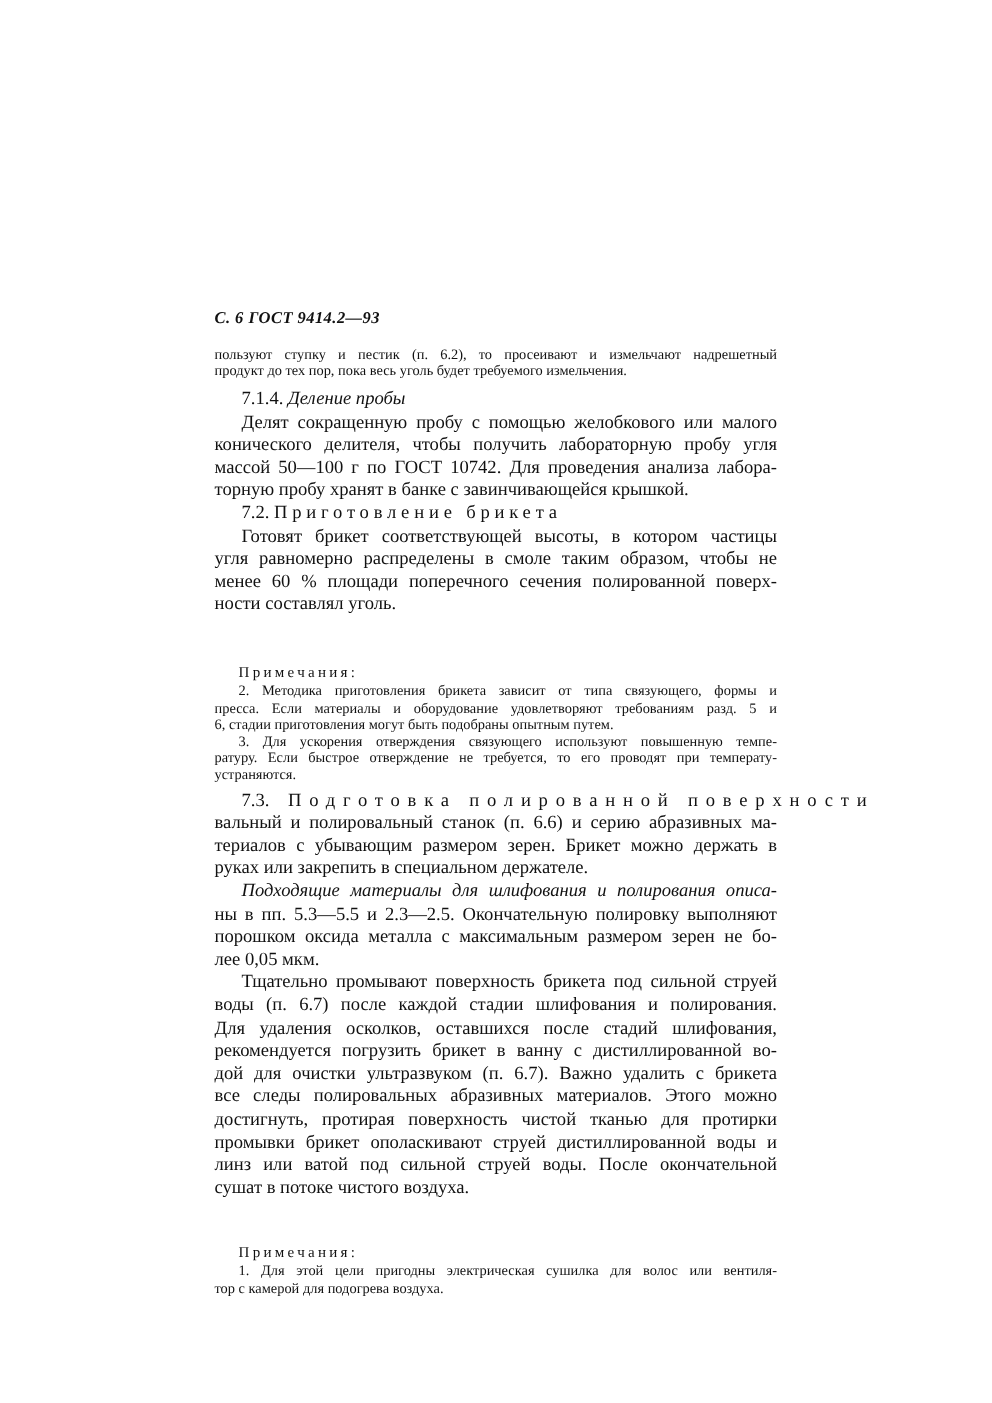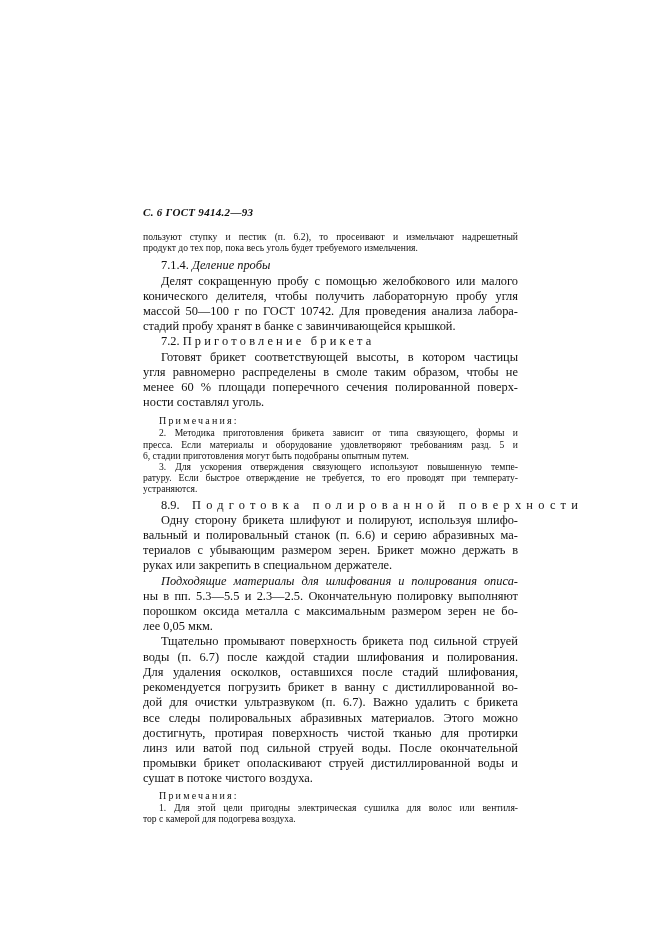--- a/index.html
+++ b/index.html
@@ -54,20 +54,21 @@
     .indent { padding-left: 18px; }
     .indent-s { padding-left: 16px; }
     .italic { font-style: italic; }
     .spaced { letter-spacing: 3.2px; }
     .spaced-wide { letter-spacing: 5.2px; }
     .note-title {
       font-size: 10px;
       letter-spacing: 2.2px;
       line-height: 12px;
       padding-left: 16px;
+      margin-top: 28px;
     }
     .gap-s { height: 3px; }
     .gap-m { height: 5px; }
   </style>
 </head>
 <body>
 
 <div class="page">
 
   <div class="header">С. 6 ГОСТ 9414.2—93</div>
@@ -77,21 +78,21 @@
     <span class="line">продукт до тех пор, пока весь уголь будет требуемого измельчения.</span>
   </div>
 
   <div class="gap-m"></div>
 
   <div class="body">
     <span class="line indent"><span>7.1.4.</span> <span class="italic">Деление пробы</span></span>
     <span class="line just indent">Делят сокращенную пробу с помощью желобкового или малого</span>
     <span class="line just">конического делителя, чтобы получить лабораторную пробу угля</span>
     <span class="line just">массой 50—100 г по ГОСТ 10742. Для проведения анализа лабора-</span>
-    <span class="line">стадий пробу хранят в банке с завинчивающейся крышкой.</span>
+    <span class="line">торную пробу хранят в банке с завинчивающейся крышкой.</span>
   </div>
 
   <div class="body">
     <span class="line indent"><span>7.2.</span> <span class="spaced">Приготовление брикета</span></span>
     <span class="line just indent">Готовят брикет соответствующей высоты, в котором частицы</span>
     <span class="line just">угля равномерно распределены в смоле таким образом, чтобы не</span>
     <span class="line just">менее 60 % площади поперечного сечения полированной поверх-</span>
     <span class="line">ности составлял уголь.</span>
   </div>
 
@@ -103,41 +104,40 @@
     <span class="line just">пресса. Если материалы и оборудование удовлетворяют требованиям разд. 5 и</span>
     <span class="line">6, стадии приготовления могут быть подобраны опытным путем.</span>
     <span class="line just indent-s">3. Для ускорения отверждения связующего используют повышенную темпе-</span>
     <span class="line just">ратуру. Если быстрое отверждение не требуется, то его проводят при температу-</span>
     <span class="line">устраняются.</span>
   </div>
 
   <div class="gap-s"></div>
 
   <div class="body">
-    <span class="line indent"><span>8.9.</span>&nbsp;&nbsp;&nbsp; <span class="spaced-wide">Подготовка полированной поверхности</span></span>
+    <span class="line indent"><span>7.3.</span>&nbsp;&nbsp;&nbsp; <span class="spaced-wide">Подготовка полированной поверхности</span></span>
 
-    <span class="line just indent">Одну сторону брикета шлифуют и полируют, используя шлифо-</span>
     <span class="line just">вальный и полировальный станок (п. 6.6) и серию абразивных ма-</span>
     <span class="line just">териалов с убывающим размером зерен. Брикет можно держать в</span>
     <span class="line">руках или закрепить в специальном держателе.</span>
 
     <span class="line just indent italic">Подходящие материалы для шлифования и полирования описа-</span>
     <span class="line just">ны в пп. 5.3—5.5 и 2.3—2.5. Окончательную полировку выполняют</span>
     <span class="line just">порошком оксида металла с максимальным размером зерен не бо-</span>
     <span class="line">лее 0,05 мкм.</span>
 
     <span class="line just indent">Тщательно промывают поверхность брикета под сильной струей</span>
     <span class="line just">воды (п. 6.7) после каждой стадии шлифования и полирования.</span>
     <span class="line just">Для удаления осколков, оставшихся после стадий шлифования,</span>
     <span class="line just">рекомендуется погрузить брикет в ванну с дистиллированной во-</span>
     <span class="line just">дой для очистки ультразвуком (п. 6.7). Важно удалить с брикета</span>
     <span class="line just">все следы полировальных абразивных материалов. Этого можно</span>
     <span class="line just">достигнуть, протирая поверхность чистой тканью для протирки</span>
+    <span class="line just">промывки брикет ополаскивают струей дистиллированной воды и</span>
     <span class="line just">линз или ватой под сильной струей воды. После окончательной</span>
-    <span class="line just">промывки брикет ополаскивают струей дистиллированной воды и</span>
     <span class="line">сушат в потоке чистого воздуха.</span>
   </div>
 
   <div class="gap-s"></div>
 
   <div class="note-title">Примечания:</div>
   <div class="small">
     <span class="line just indent-s">1. Для этой цели пригодны электрическая сушилка для волос или вентиля-</span>
     <span class="line">тор с камерой для подогрева воздуха.</span>
   </div>

